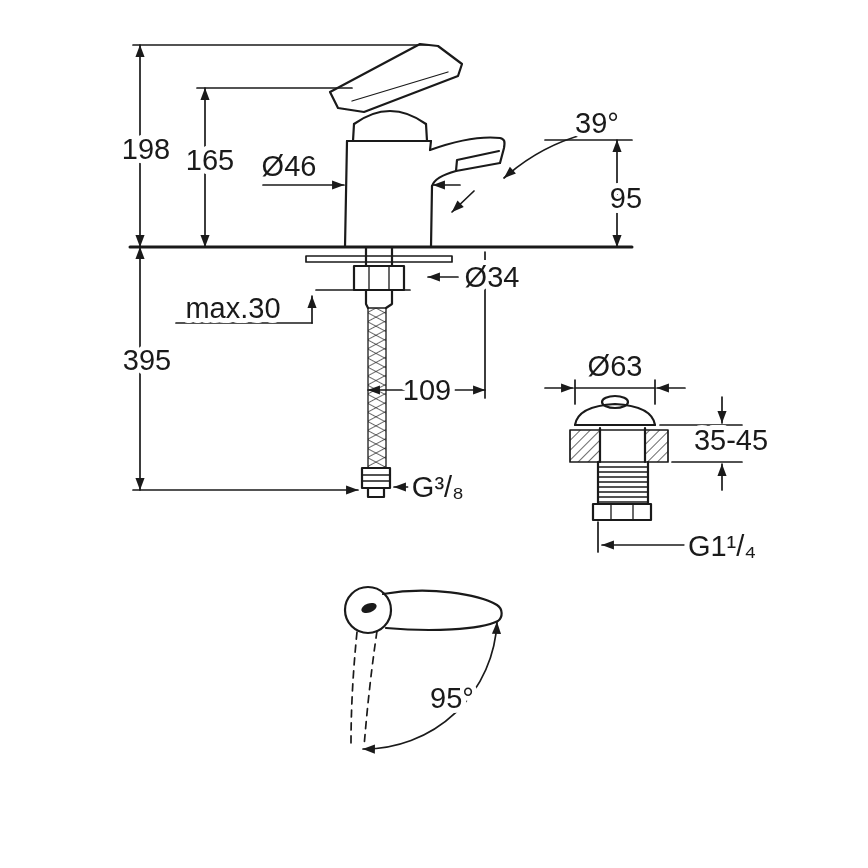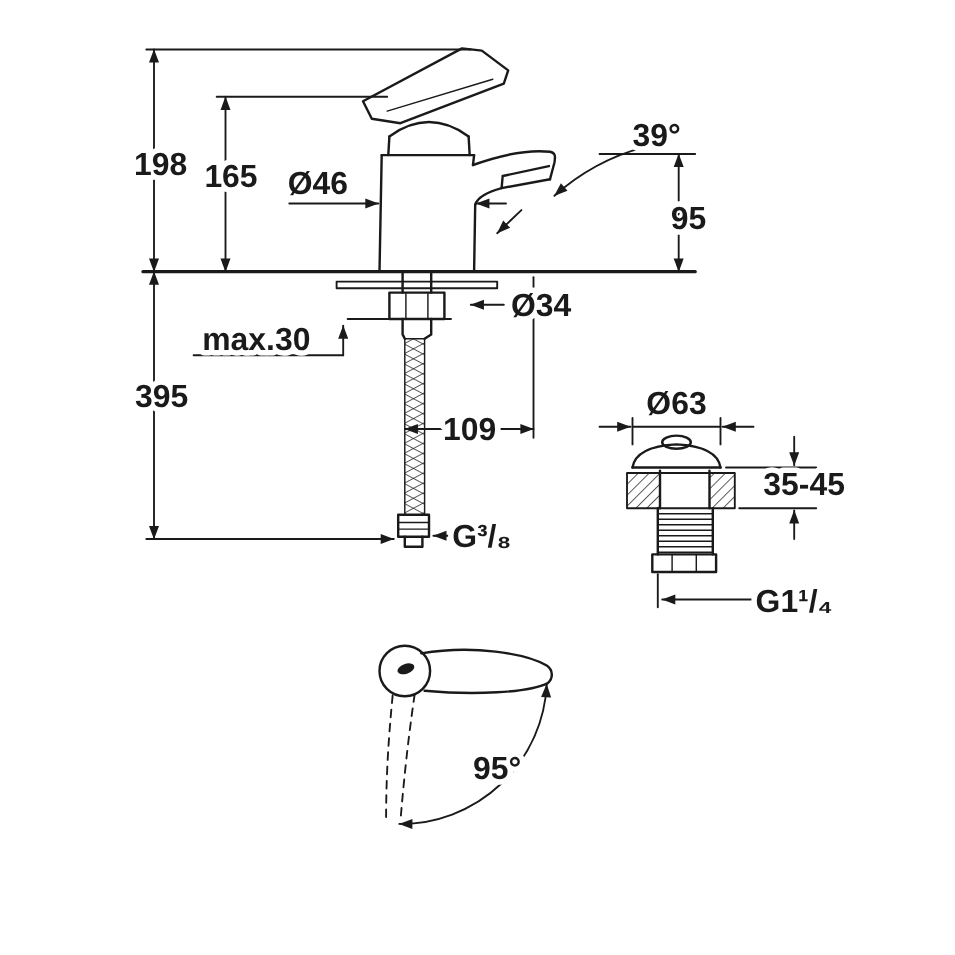--- a/index.html
+++ b/index.html
@@ -1,17 +1,17 @@
 <!DOCTYPE html>
 <html style="--line: #1a1a1a; --bg: #ffffff;"><head>
 <meta charset="utf-8">
 <style>
   :root { --line: #1a1a1a; --bg: #ffffff; }
   html,body { margin:0; padding:0; background:var(--bg); }
-  .canvas { width:868px; height:868px; position:relative; background:var(--bg); overflow:hidden;font-weight:bold; }
+  .canvas { width:868px; height:868px; position:relative; background:var(--bg); overflow:hidden; }
   svg { display:block; }
   .s { stroke: var(--line); fill: none; stroke-width: 2.2; stroke-linecap: round; stroke-linejoin: round; }
   .d { stroke-width: 1.7; }
   .k { stroke-width: 3; }
   .thin { stroke-width: 1.3; }
   .f { fill: var(--line); stroke: none; }
   .dim {
     font-family: "Liberation Sans", "DejaVu Sans", sans-serif;
     font-size: 29px;
     fill: var(--line);

